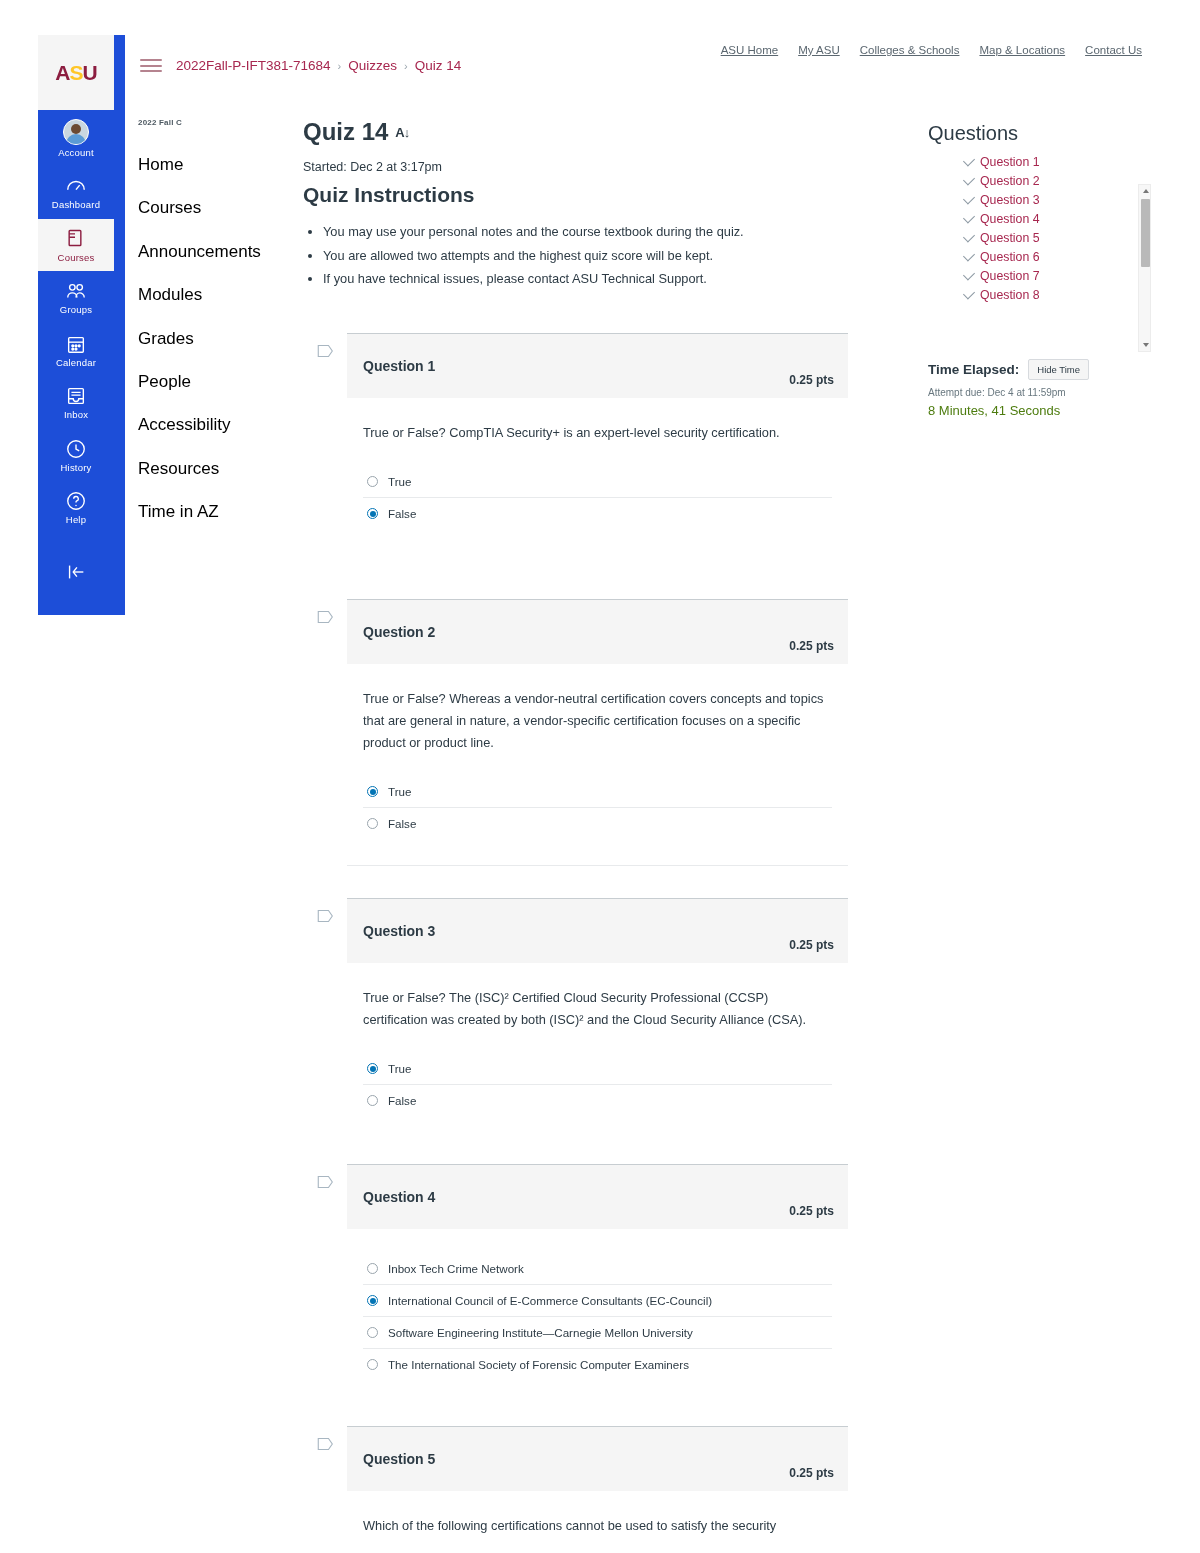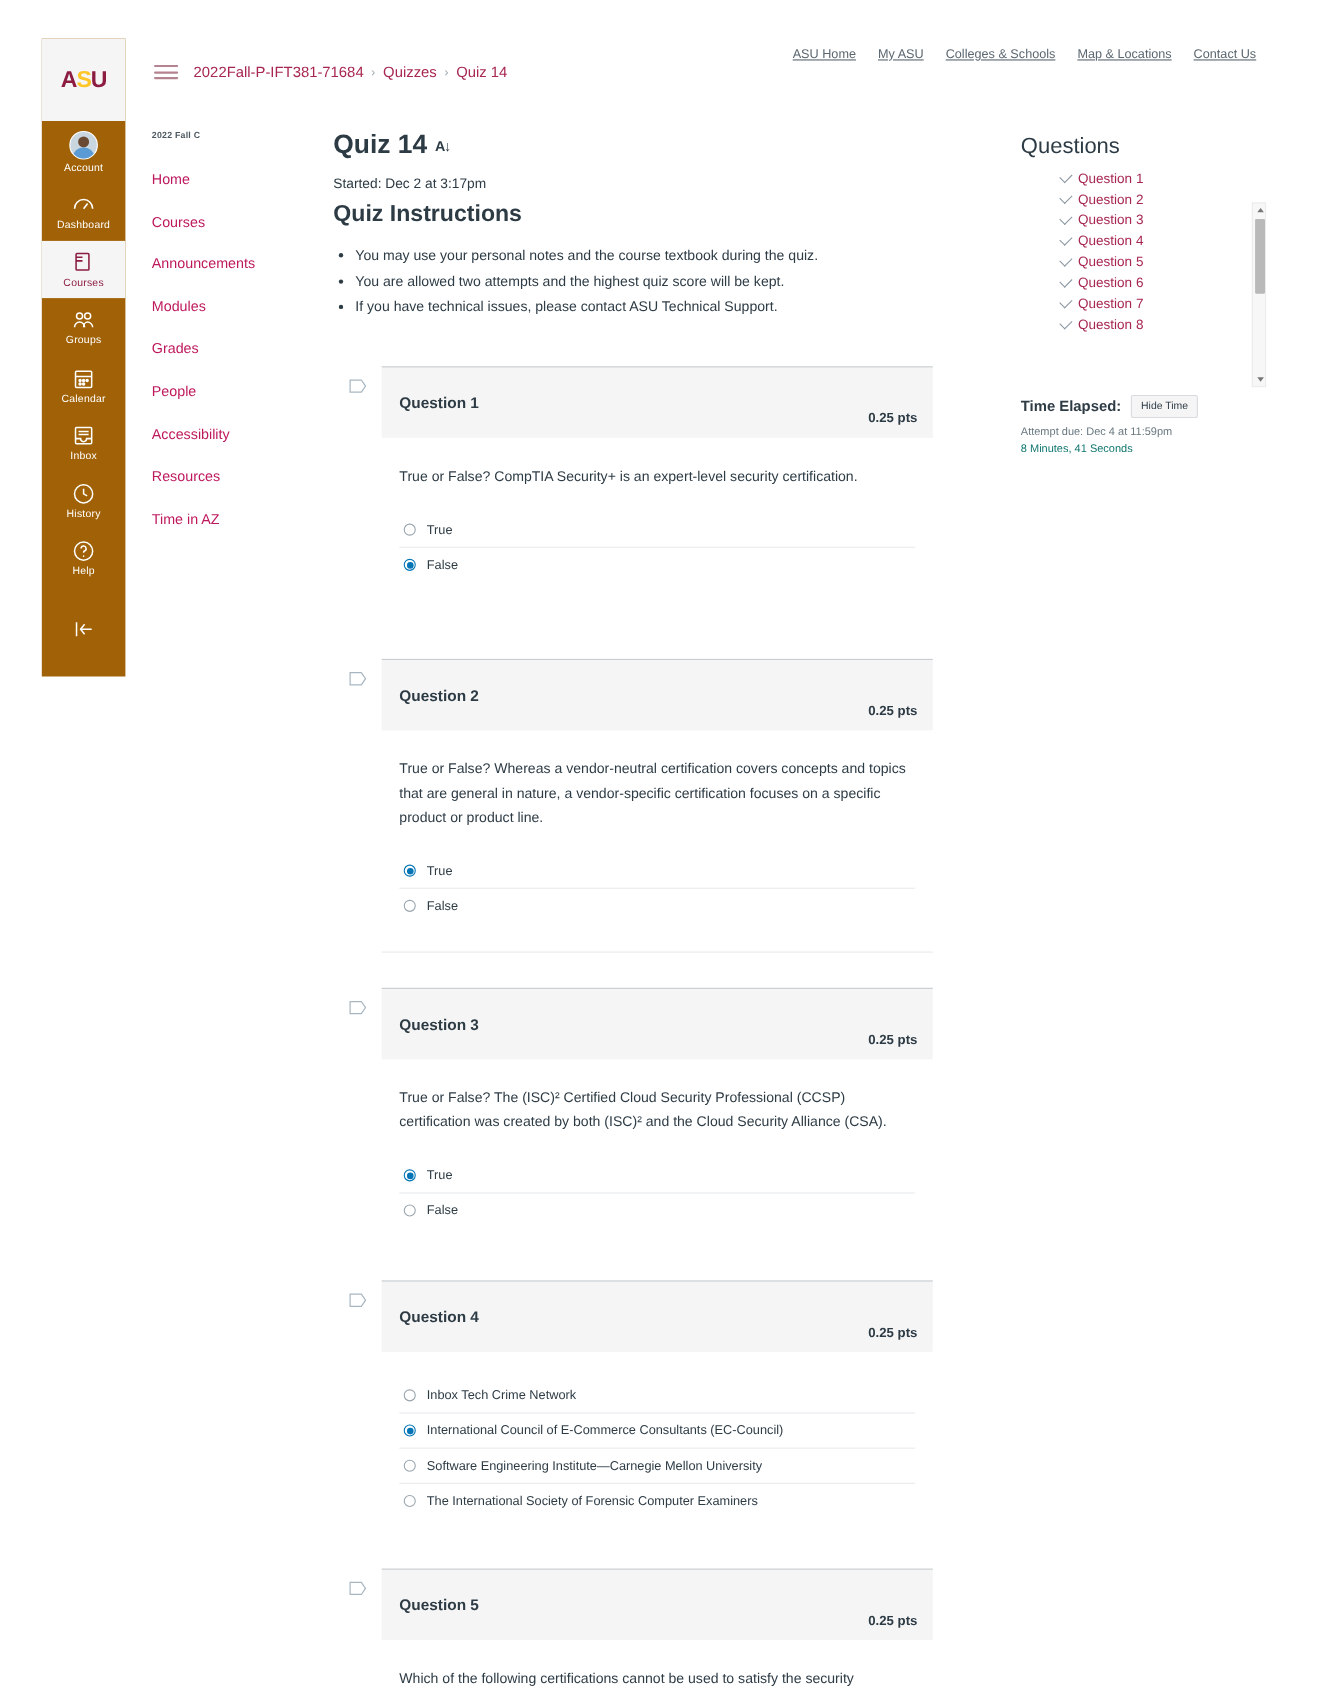--- a/index.html
+++ b/index.html
@@ -9,22 +9,22 @@
     background:#ffffff;
     font-family:"Liberation Sans", sans-serif;
     color:#2d3b45;
     overflow:hidden;
     position:relative;
   }
 
   
   #global-nav {
     position:absolute; left:38px; top:35px;
-    width:76px; height:580px;
-    background:#a16207;
+    width:87px; height:580px;
+    background:#1d4ed8;
   }
   .logo-box {
     width:76px; height:75px;
     background:#f5f5f5;
     display:flex; align-items:center; justify-content:center;
   }
   .asu-logo {
     font-size:21px; font-weight:bold; letter-spacing:-1px;
     color:#8C1D40; line-height:1;
     font-family:"Liberation Sans", sans-serif;
@@ -61,21 +61,21 @@
   
   #course-nav {
     position:absolute; left:130px; top:118px; width:165px;
   }
   #course-nav .course-term {
     font-size:8px; color:#2d3b45; font-weight:bold;
     letter-spacing:.2px; margin-bottom:21px; padding-left:8px;
     opacity:.85;
   }
   #course-nav a {
-    display:block; font-size:13px; color:#be185d;
+    display:block; font-size:17px; color:#000000;
     text-decoration:none; padding:7px 8px 7px 8px; line-height:1.2;
     margin-bottom:9px;
   }
 
   
   #top-links {
     position:absolute; right:58px; top:44px;
     display:flex; gap:20px;
   }
   #top-links a {
@@ -187,21 +187,21 @@
   #time-row {
     display:flex; align-items:center; gap:9px; margin-top:32px;
   }
   #time-label { font-size:13.5px; font-weight:bold; color:#2d3b45; }
   #hide-time-btn {
     font-size:9.5px; color:#2d3b45; background:#f5f5f5;
     border:1px solid #d7dade; padding:4px 8px; border-radius:2px;
     cursor:pointer; font-family:"Liberation Sans", sans-serif;
   }
   #attempt-due { font-size:10px; color:#68777f; margin-top:7px; }
-  #time-elapsed-value { font-size:10px; color:#0f766e; margin-top:5px; }
+  #time-elapsed-value { font-size:13px; color:#4d7c0f; margin-top:5px; }
 </style>
 </head>
 <body>
 
 <div id="top-links">
   <a href="#">ASU Home</a>
   <a href="#">My ASU</a>
   <a href="#">Colleges &amp; Schools</a>
   <a href="#">Map &amp; Locations</a>
   <a href="#">Contact Us</a>

